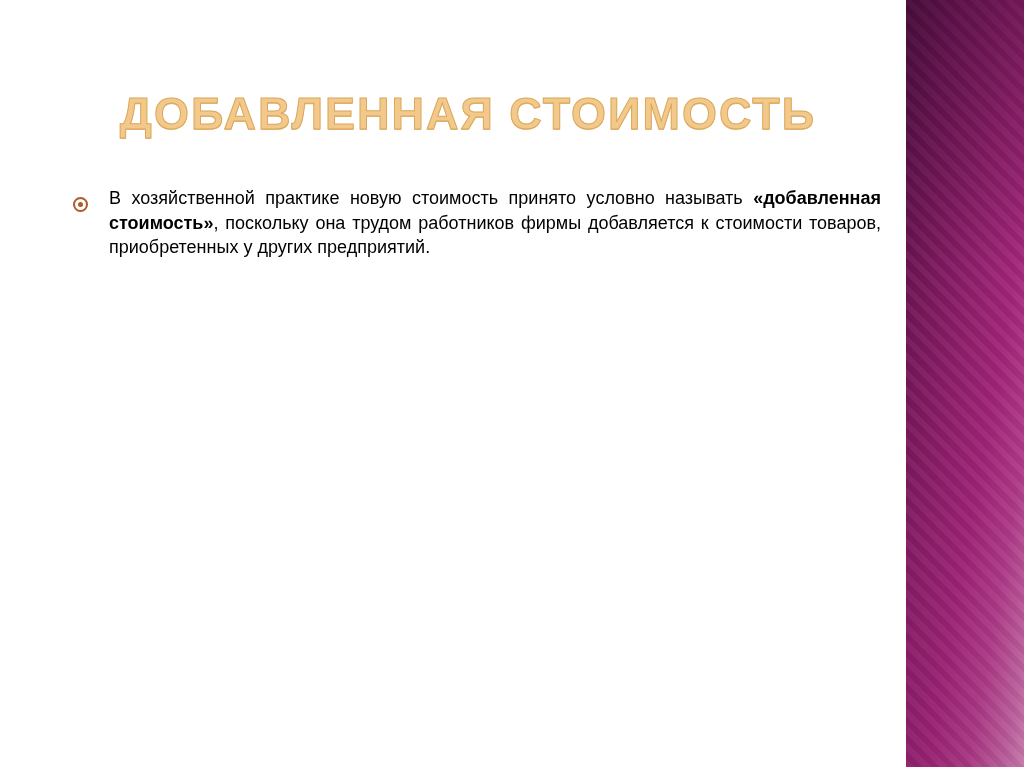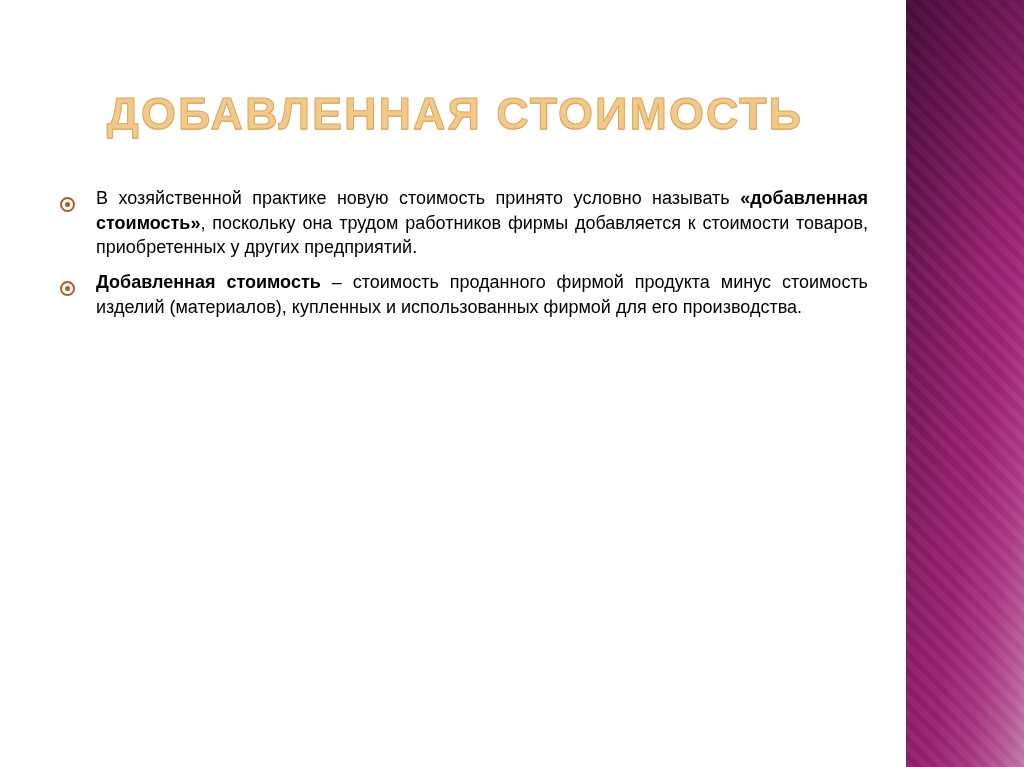--- a/index.html
+++ b/index.html
@@ -31,21 +31,21 @@
       repeating-linear-gradient(45deg, rgba(255,255,255,0.045) 0 6px, rgba(0,0,0,0.045) 6px 12px),
       linear-gradient(100deg, #4d0f3f 0%, #6b1452 18%, #8b1d68 42%, #a3257a 62%, #b63d8d 78%, #c96aa8 92%, #d98cbd 100%);
   }
   .side-band-inner {
     position: absolute;
     inset: 0;
     background: linear-gradient(180deg, rgba(60,10,50,0.35) 0%, rgba(140,30,100,0.0) 35%, rgba(90,15,70,0.15) 100%);
   }
   .content {
     position: absolute;
-    left: 0;
+    left: 13px;
     top: 0;
     width: 906px;
     height: 767px;
   }
   .title {
     position: absolute;
     left: 60px;
     top: 88px;
     width: 790px;
     text-align: center;
@@ -111,24 +111,20 @@
     <div class="title">Добавленная стоимость</div>
 
     <div class="body-block">
       <ul class="bullets">
 
         <li>
           <span class="bullet-mark"></span>
           <span class="para"><span>В хозяйственной практике новую стоимость принято условно называть </span><b>«добавленная стоимость»</b><span>, поскольку она трудом работников фирмы добавляется к стоимости товаров, приобретенных у других предприятий.</span></span>
         </li>
 
-        <li>
-          <span class="bullet-mark"></span>
-          <span class="para"><b>Добавленная стоимость</b><span> – стоимость проданного фирмой продукта минус стоимость изделий (материалов), купленных и использованных фирмой для его производства.</span></span>
-        </li>
 
       </ul>
     </div>
 
   </div>
 
   <div class="side-band">
     <div class="side-band-inner"></div>
   </div>
 

